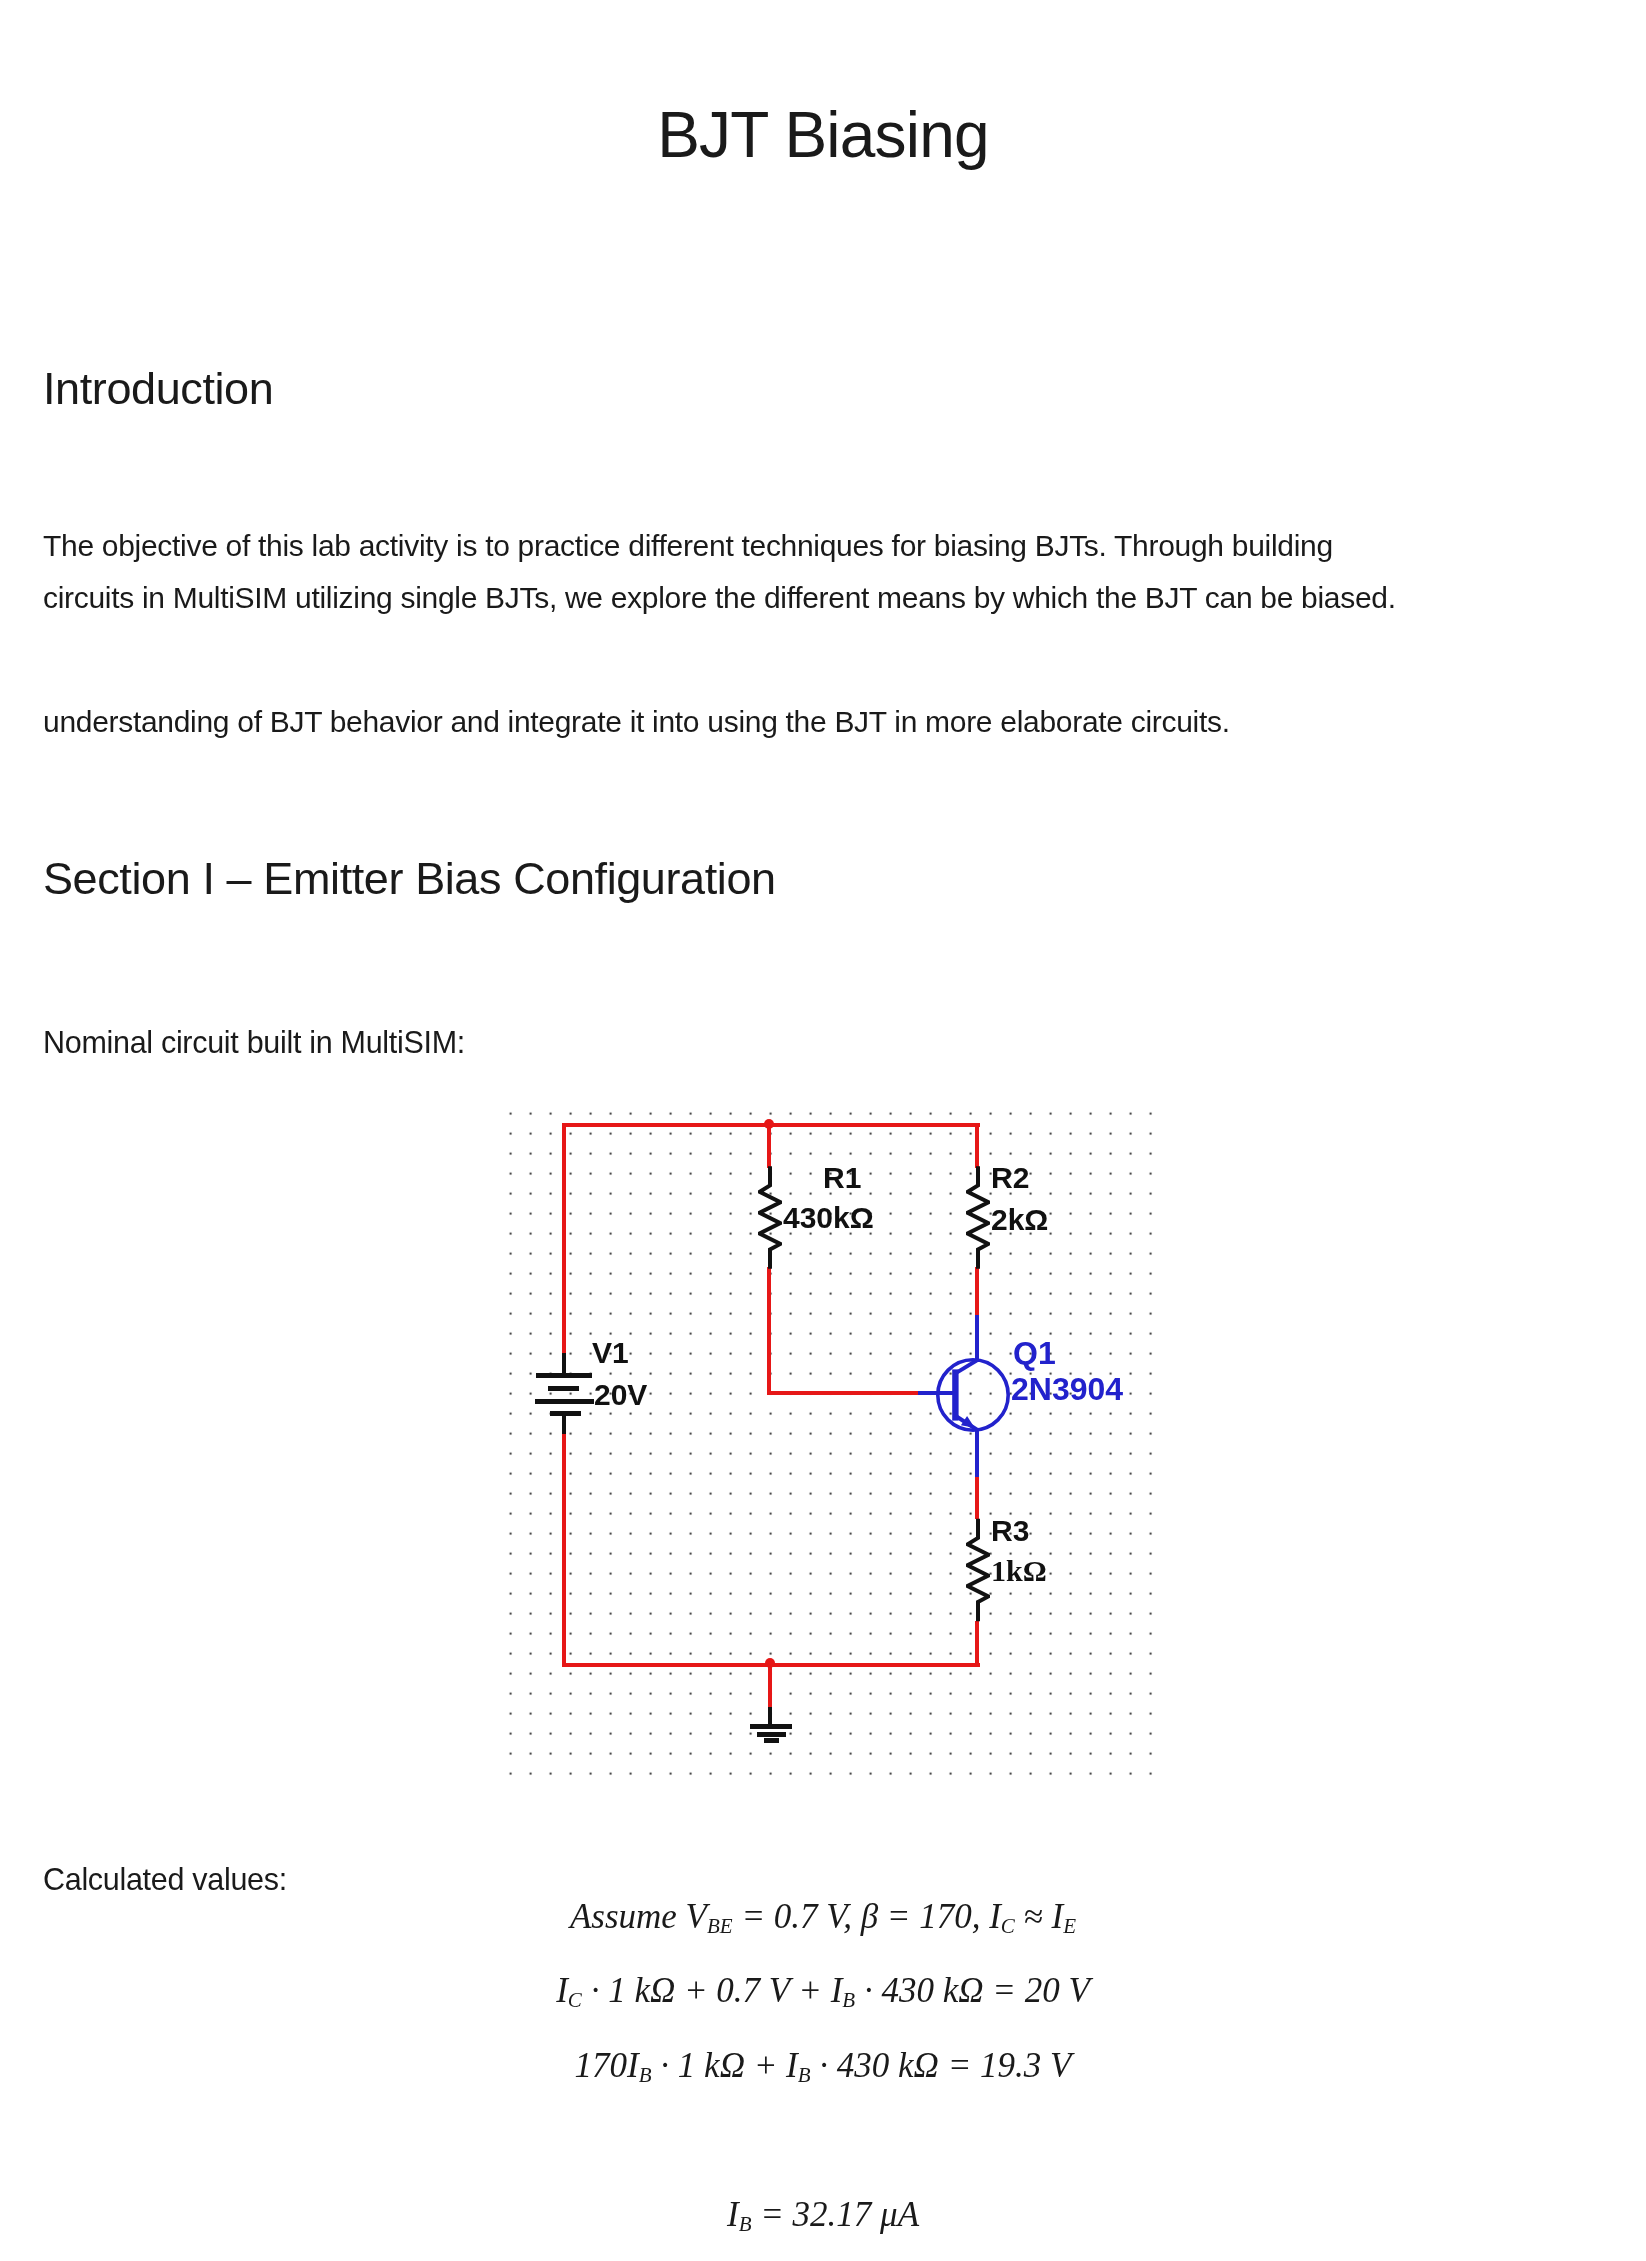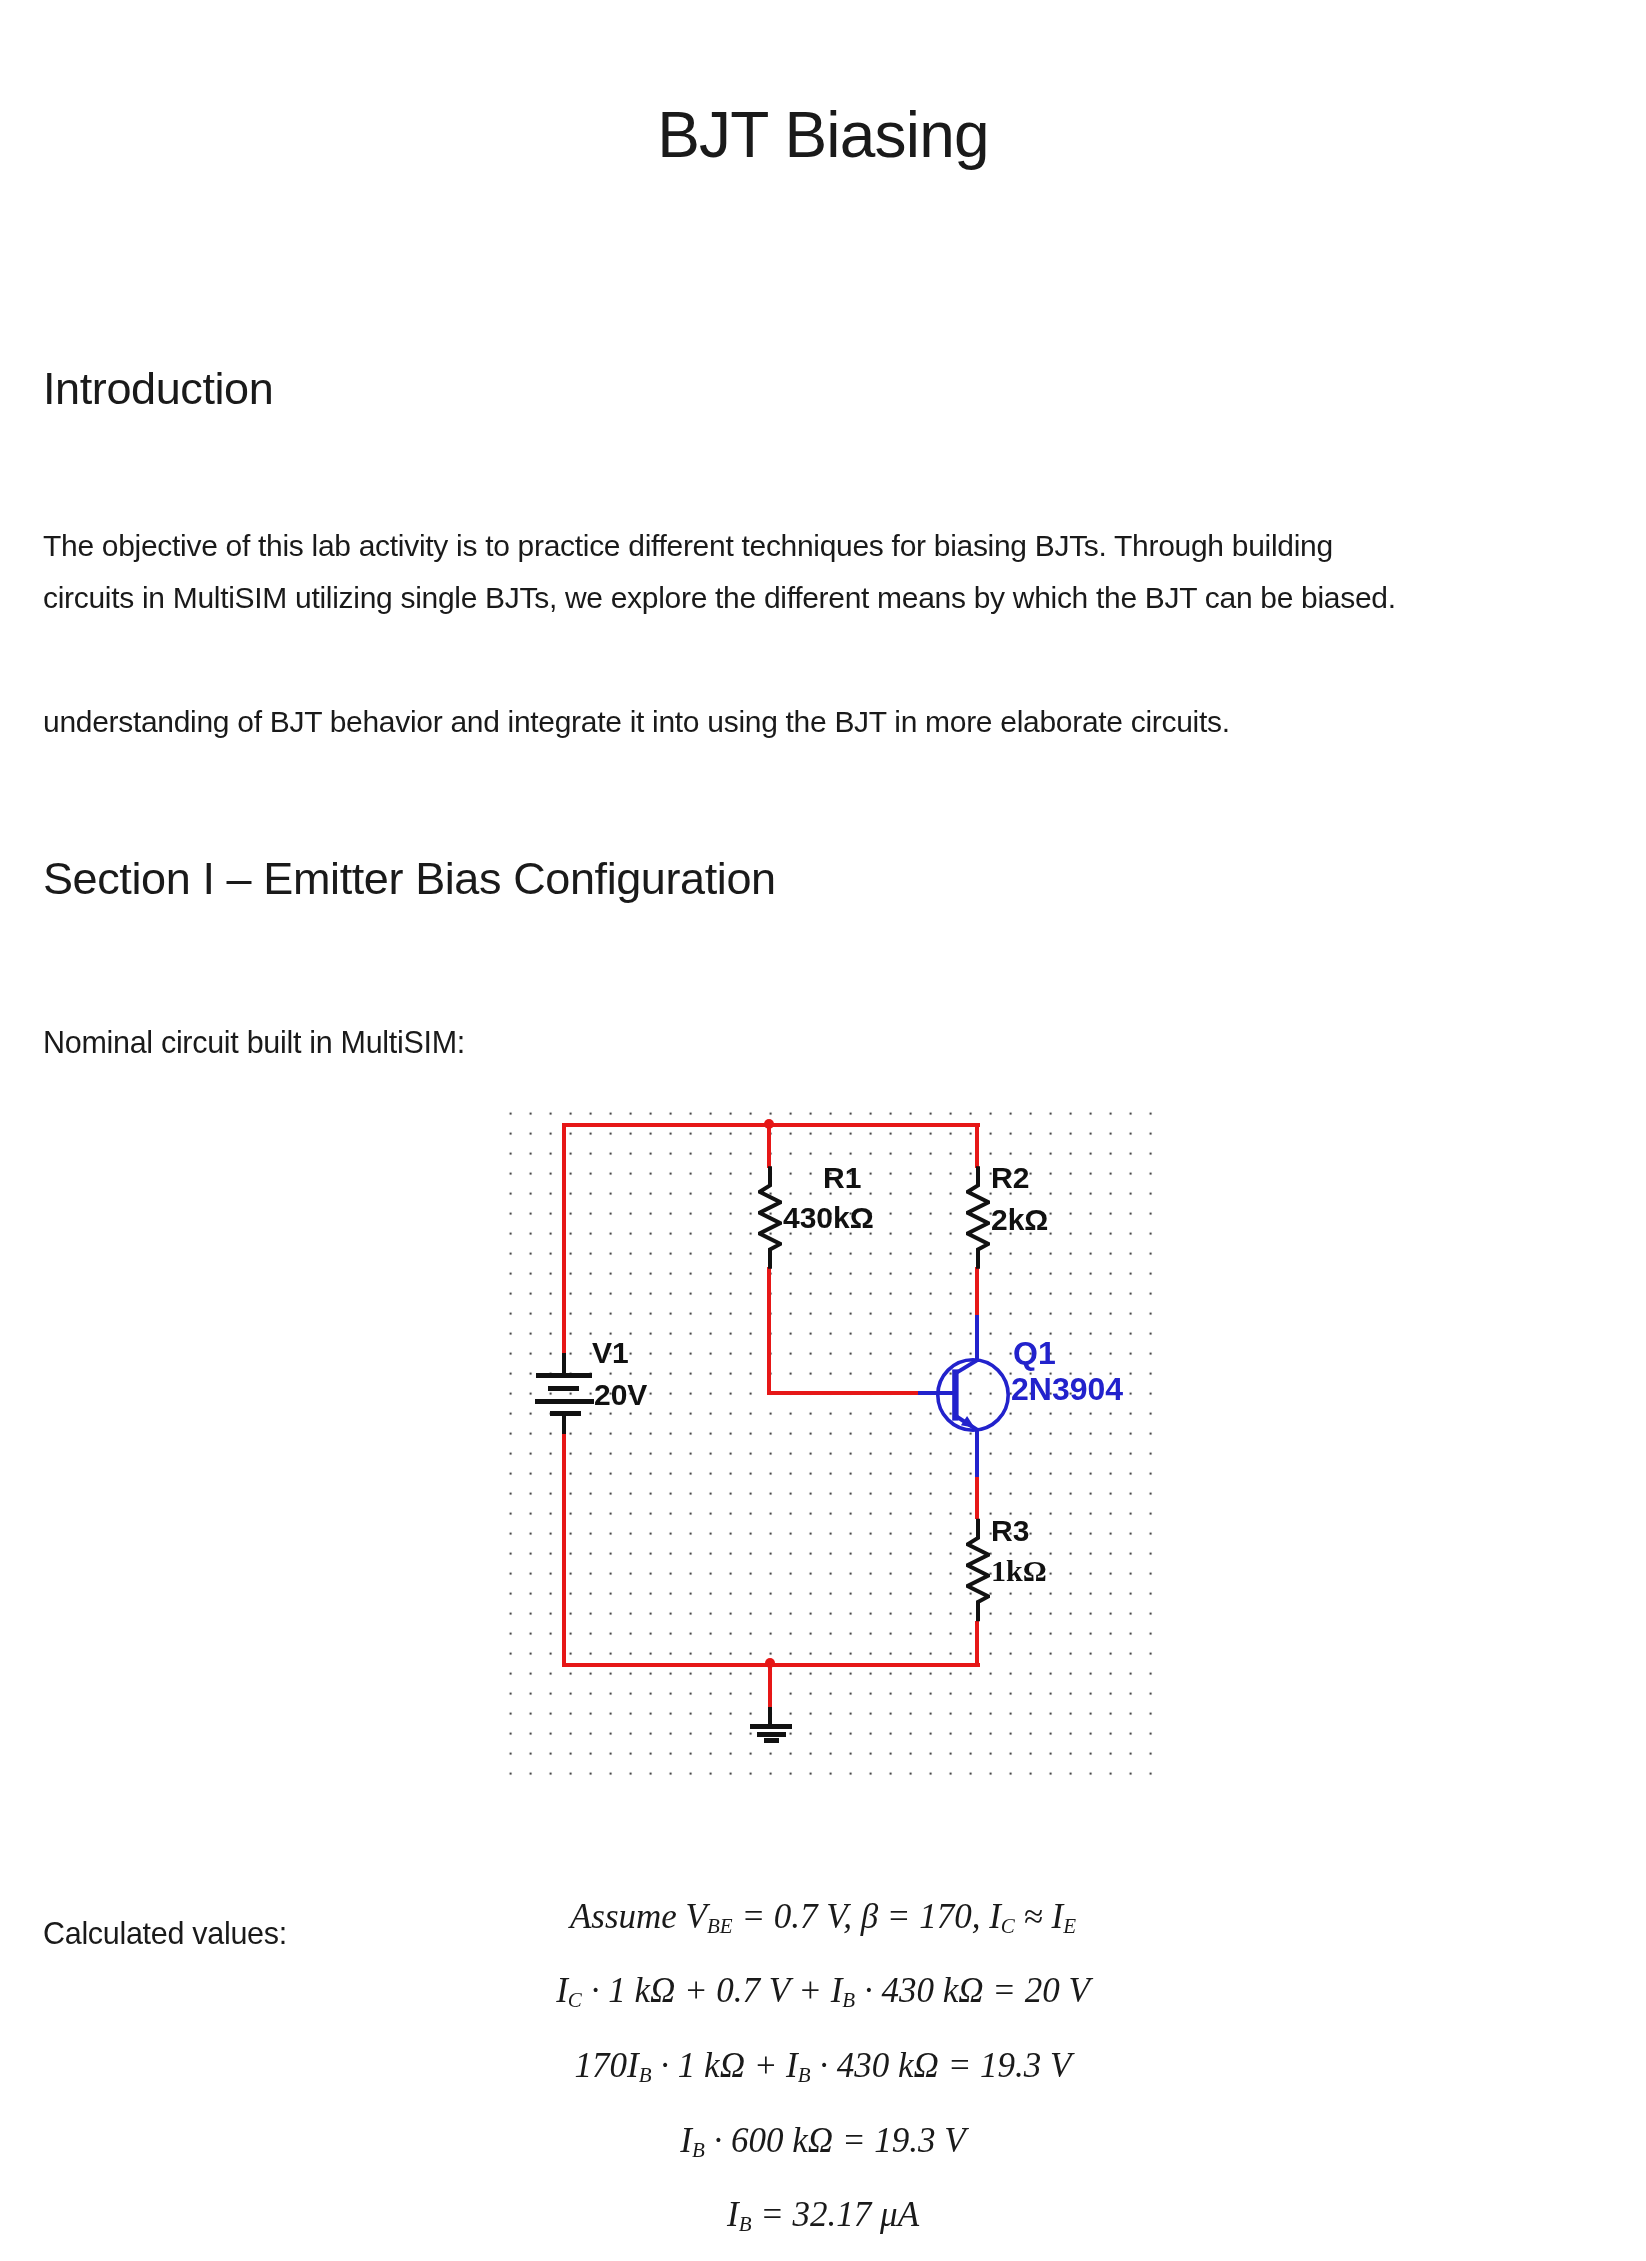--- a/index.html
+++ b/index.html
@@ -130,22 +130,21 @@
     <div class="comp-label" style="left:496px;top:62px;">R2</div>
     <div class="comp-label" style="left:496px;top:104px;">2kΩ</div>
     <div class="comp-label" style="left:496px;top:415px;">R3</div>
     <div class="comp-label" style="left:496px;top:455px;font-family:Liberation Serif, serif;">1kΩ</div>
     <div class="comp-label" style="left:97px;top:237px;">V1</div>
     <div class="comp-label" style="left:99px;top:279px;">20V</div>
     <div class="comp-label q" style="left:518px;top:238px;">Q1</div>
     <div class="comp-label q" style="left:516px;top:274px;">2N3904</div>
   </div>
 
-  <div class="abs label-line" style="top:1916px;text-align:right;">Calculated values:</div>
+  <div class="abs label-line" style="top:1862px;text-align:right;">Calculated values:</div>
 
   <div class="abs equation" style="top:1897px;">Assume V<sub>BE</sub> = 0.7 V, β = 170, I<sub>C</sub> ≈ I<sub>E</sub></div>
   <div class="abs equation" style="top:1971px;">I<sub>C</sub> · 1 kΩ + 0.7 V + I<sub>B</sub> · 430 kΩ = 20 V</div>
   <div class="abs equation" style="top:2046px;">170I<sub>B</sub> · 1 kΩ + I<sub>B</sub> · 430 kΩ = 19.3 V</div>
-  <div class="abs equation" style="top:2121px;">I<sub>B</sub> · 600 kΩ = 19.3 V</div>
   <div class="abs equation" style="top:2195px;">I<sub>B</sub> = 32.17 μA</div>
 
 </div>
 
 
 </body></html>

